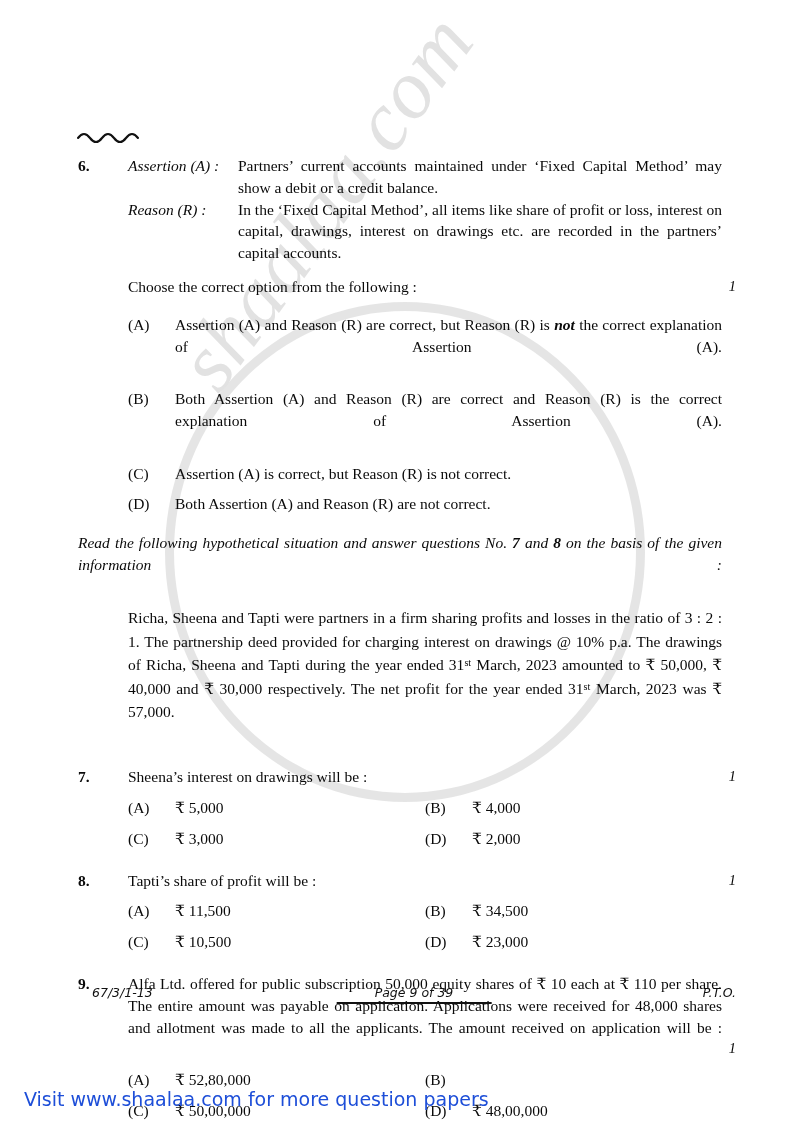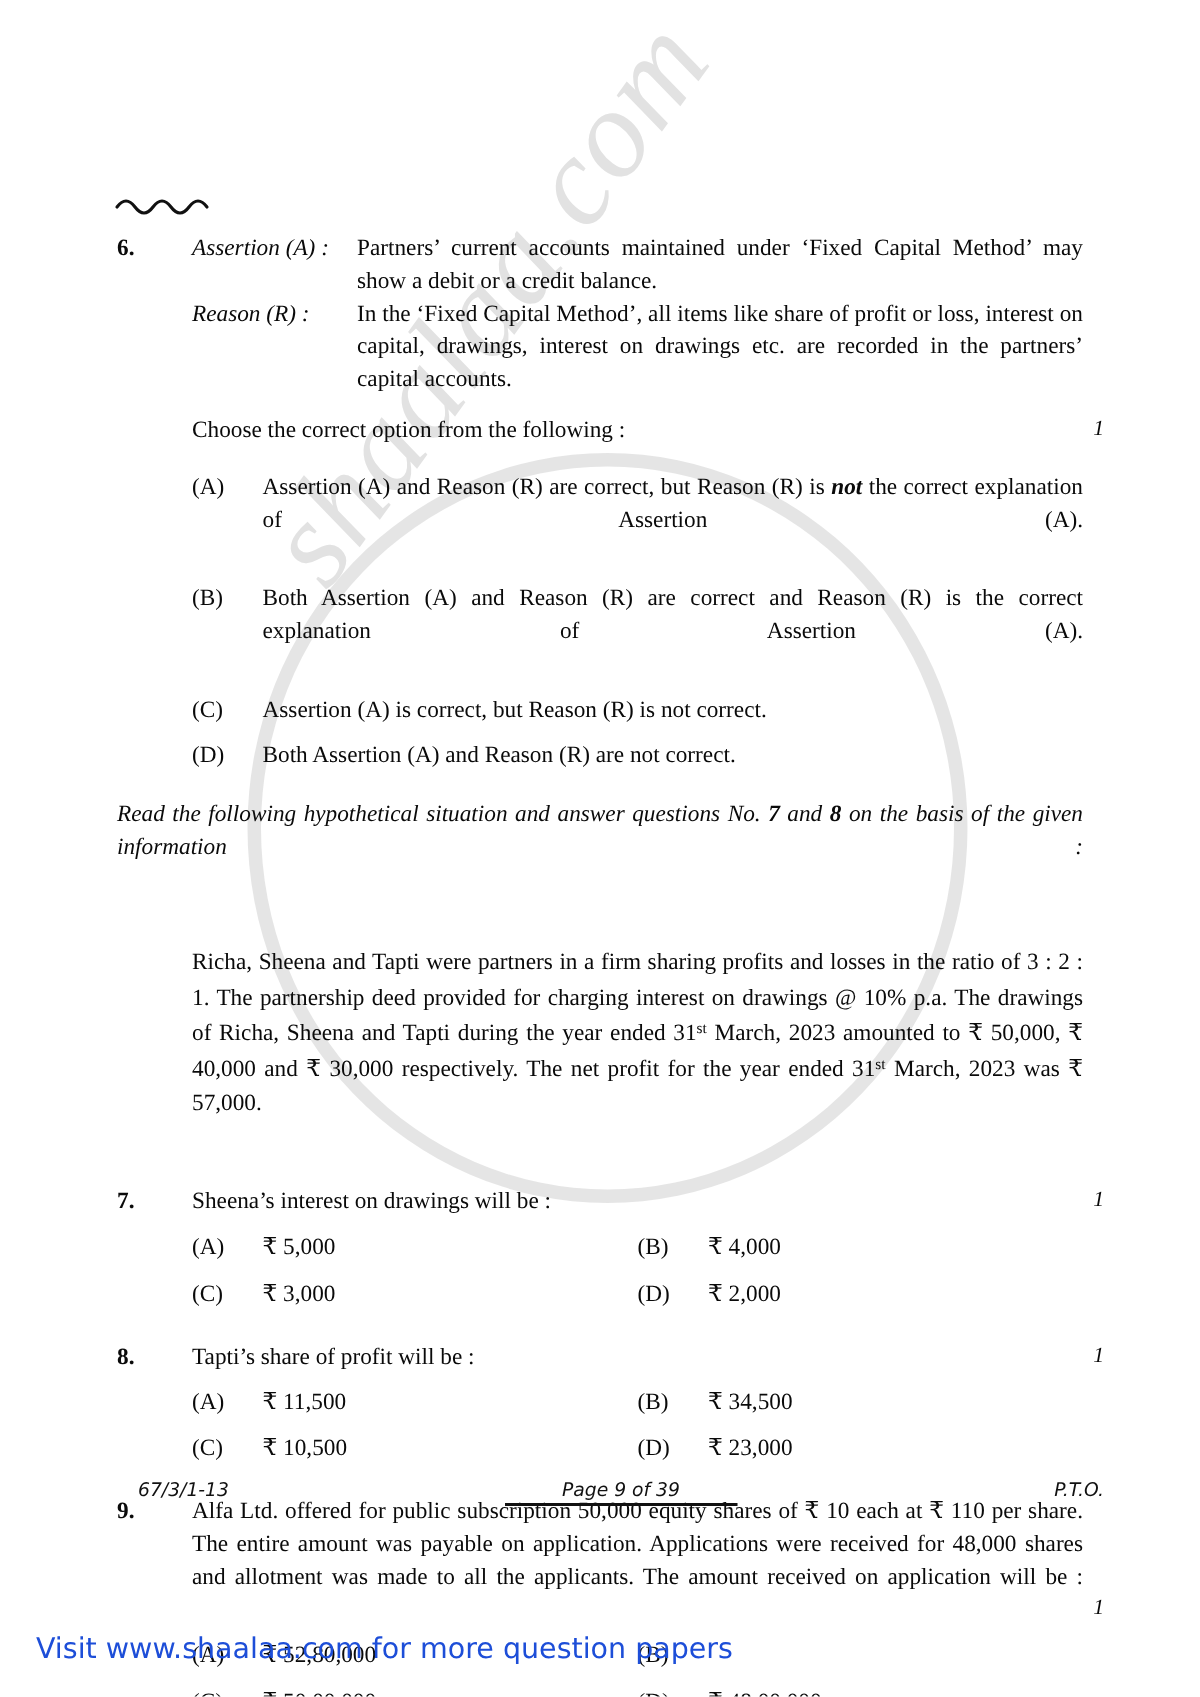--- a/index.html
+++ b/index.html
@@ -142,21 +142,21 @@
     margin-top: 17px;
   }
   .italic-instr b { font-weight: bold; font-style: italic; }
   .italic-instr::after {
     content: "";
     display: inline-block;
     width: 100%;
   }
 
   .case-para {
-    margin-top: 32px;
+    margin-top: 8px;
     margin-left: 50px;
     width: 594px;
     font-size: 15.5px;
     line-height: 23.5px;
     text-align: justify;
     text-justify: inter-word;
   }
   .case-para::after {
     content: "";
     display: inline-block;

